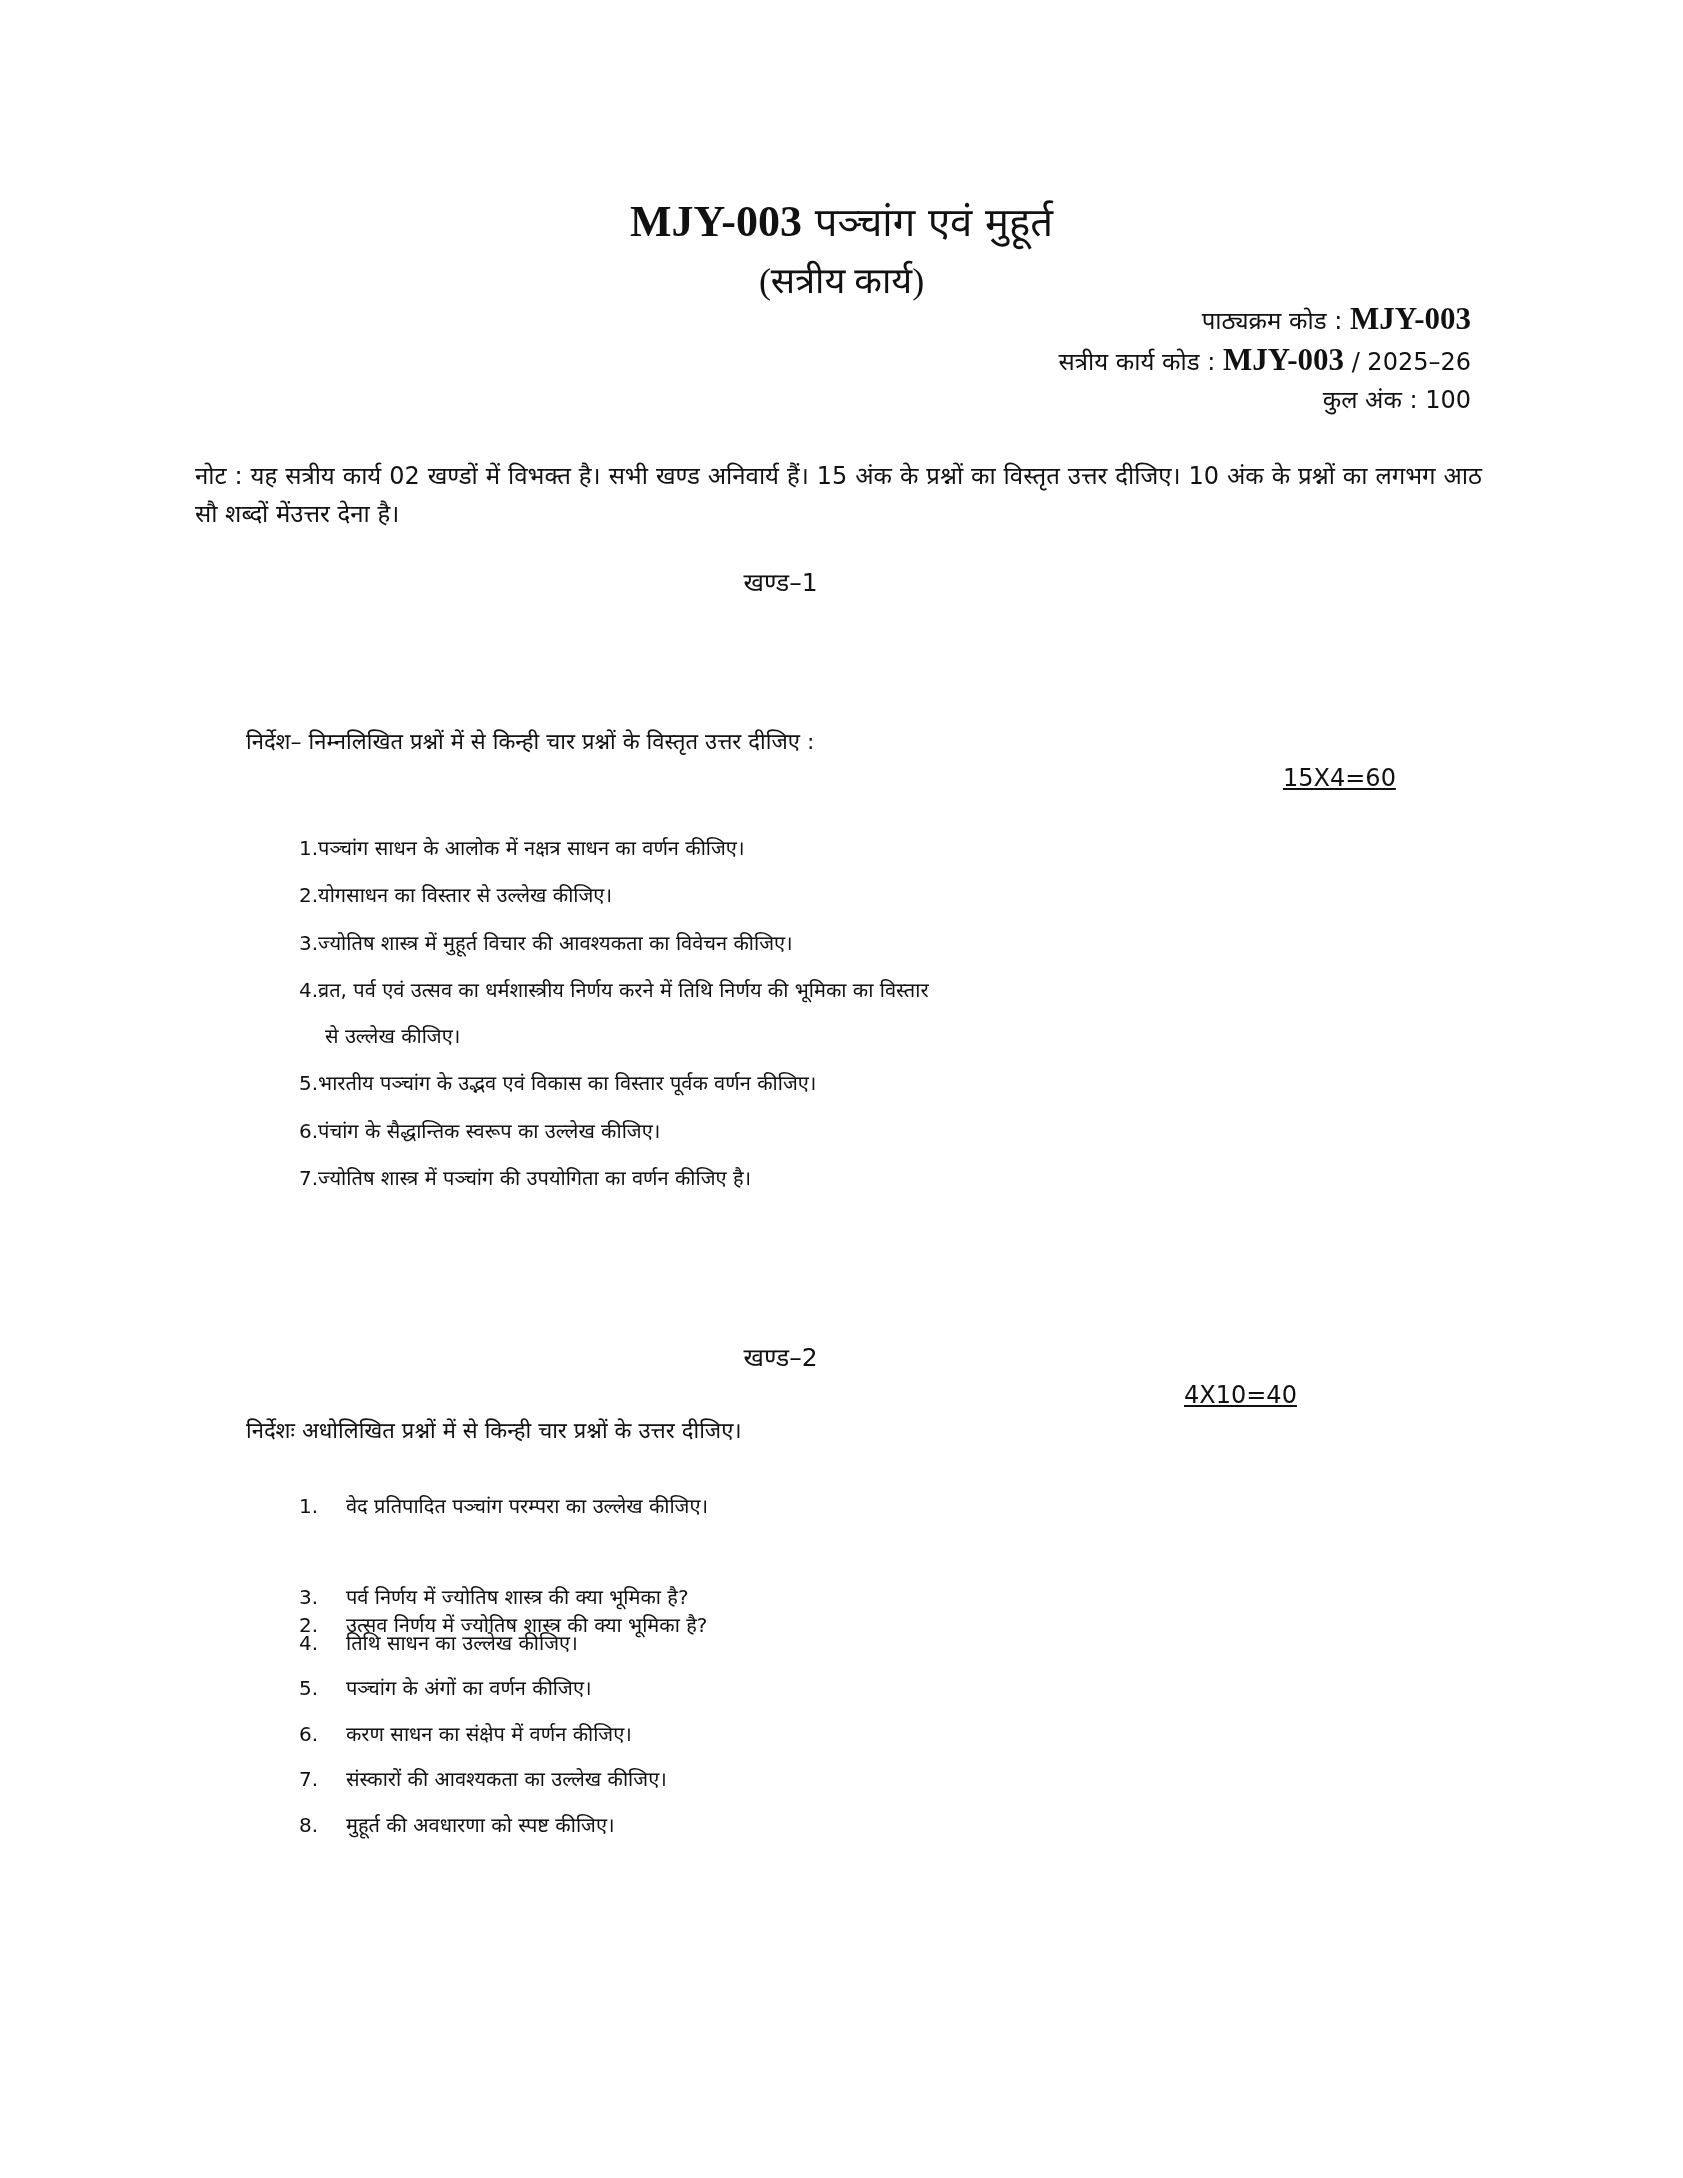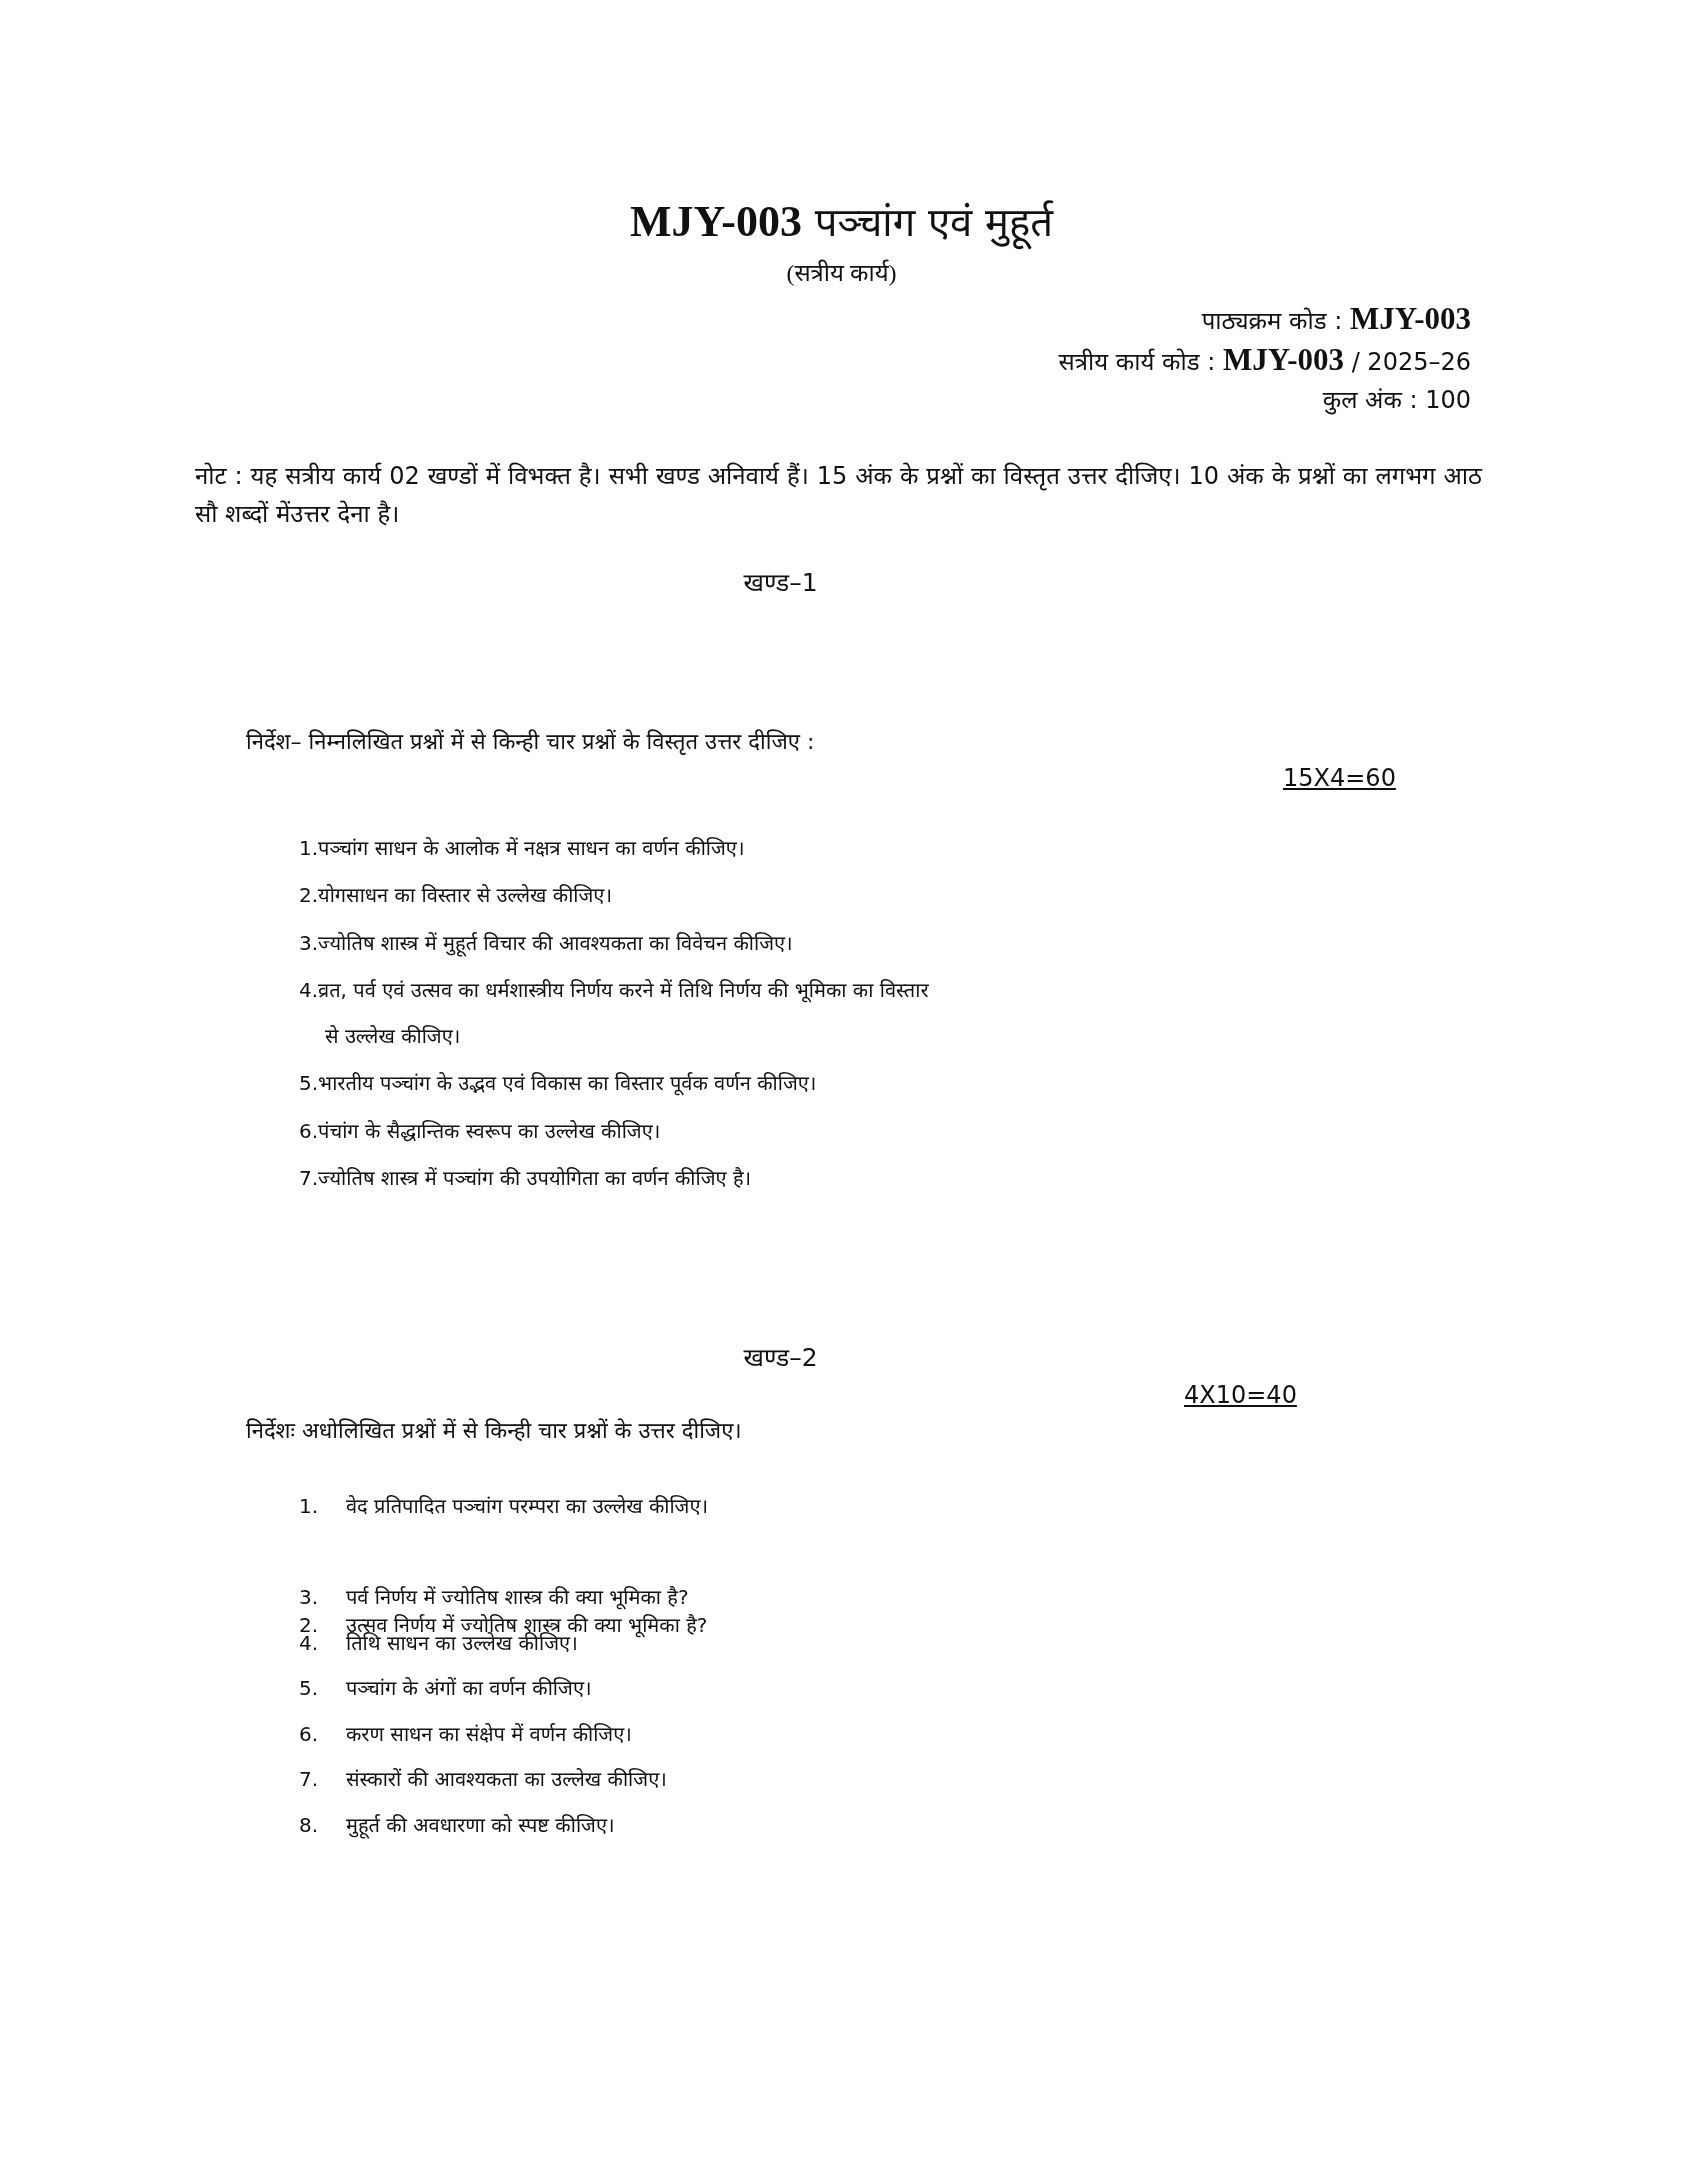--- a/index.html
+++ b/index.html
@@ -1,21 +1,21 @@
 <!DOCTYPE html>
 <html><head>
 <meta charset="utf-8">
 <style>
   html, body { margin: 0; padding: 0; background: #ffffff; }
   body { width: 1683px; height: 2178px; position: relative; overflow: hidden;
          font-family: "DejaVu Sans", sans-serif; color: #111; }
   .abs { position: absolute; white-space: nowrap; }
   .title { left: 0; width: 1683px; text-align: center; top: 193px; font-size: 40px; }
   .title .code { font-family: "Liberation Serif", serif; font-weight: bold; font-size: 44px; }
-  .subtitle { left: 0; width: 1683px; text-align: center; top: 255px; font-size: 24px;
+  .subtitle { left: 0; width: 1683px; text-align: center; top: 255px; font-size: 36px;
               font-family: "Liberation Serif", serif; }
   .meta { right: 212px; text-align: right; font-size: 24px; }
   .meta .b { font-family: "Liberation Serif", serif; font-weight: bold; font-size: 31px; }
   .note { left: 195px; width: 1287px; top: 457px; font-size: 24px; line-height: 38px;
           white-space: normal; text-align: justify; }
   .section-head { left: 0; width: 1561px; text-align: center; font-size: 25px; }
   .direction { font-size: 22px; }
   .marks { font-size: 24px; text-decoration: underline; }
   .q { font-size: 20px; left: 299px; }
   .q2 .num { display: inline-block; width: 47px; }

